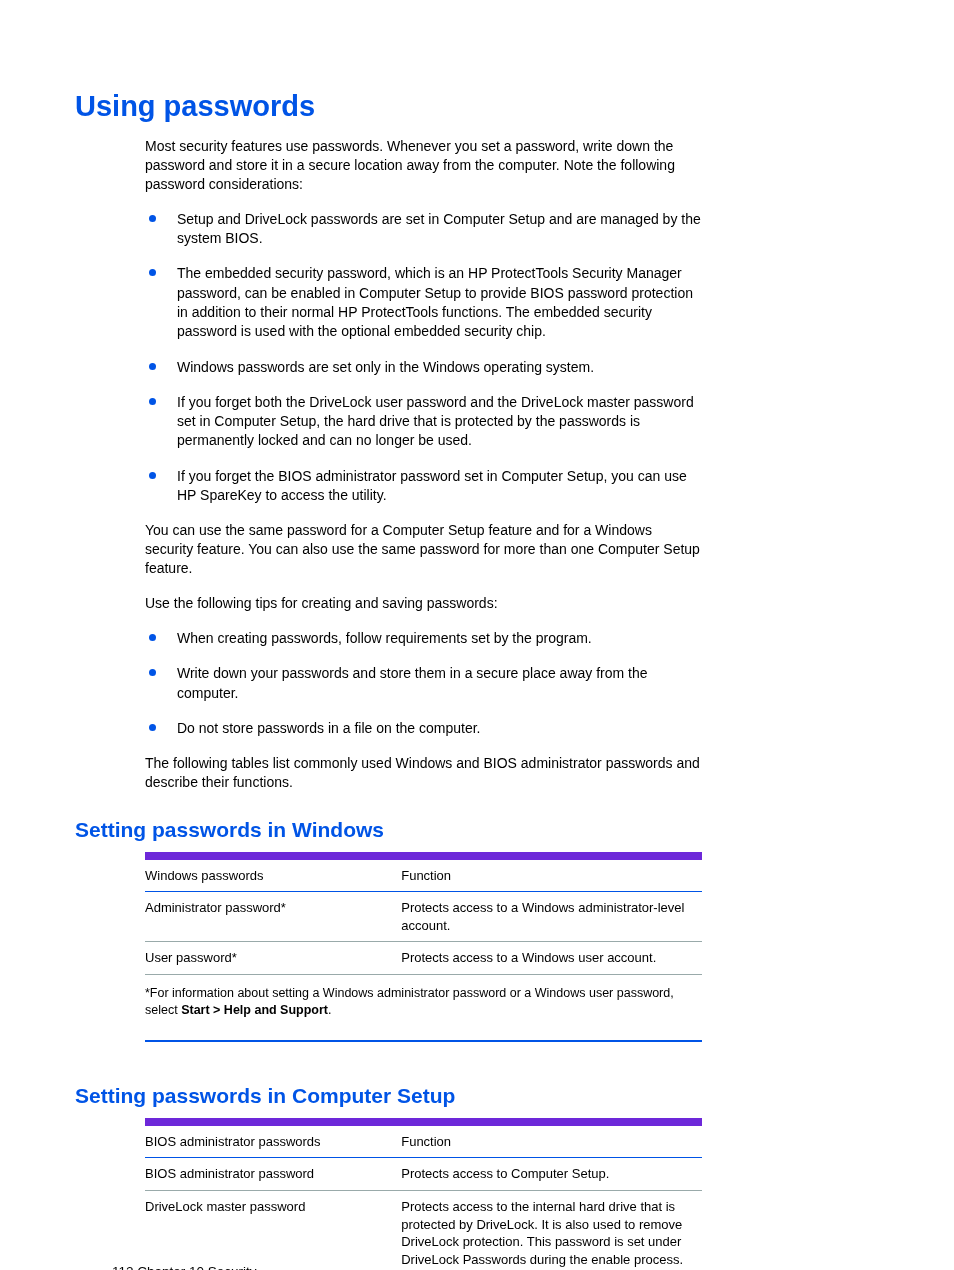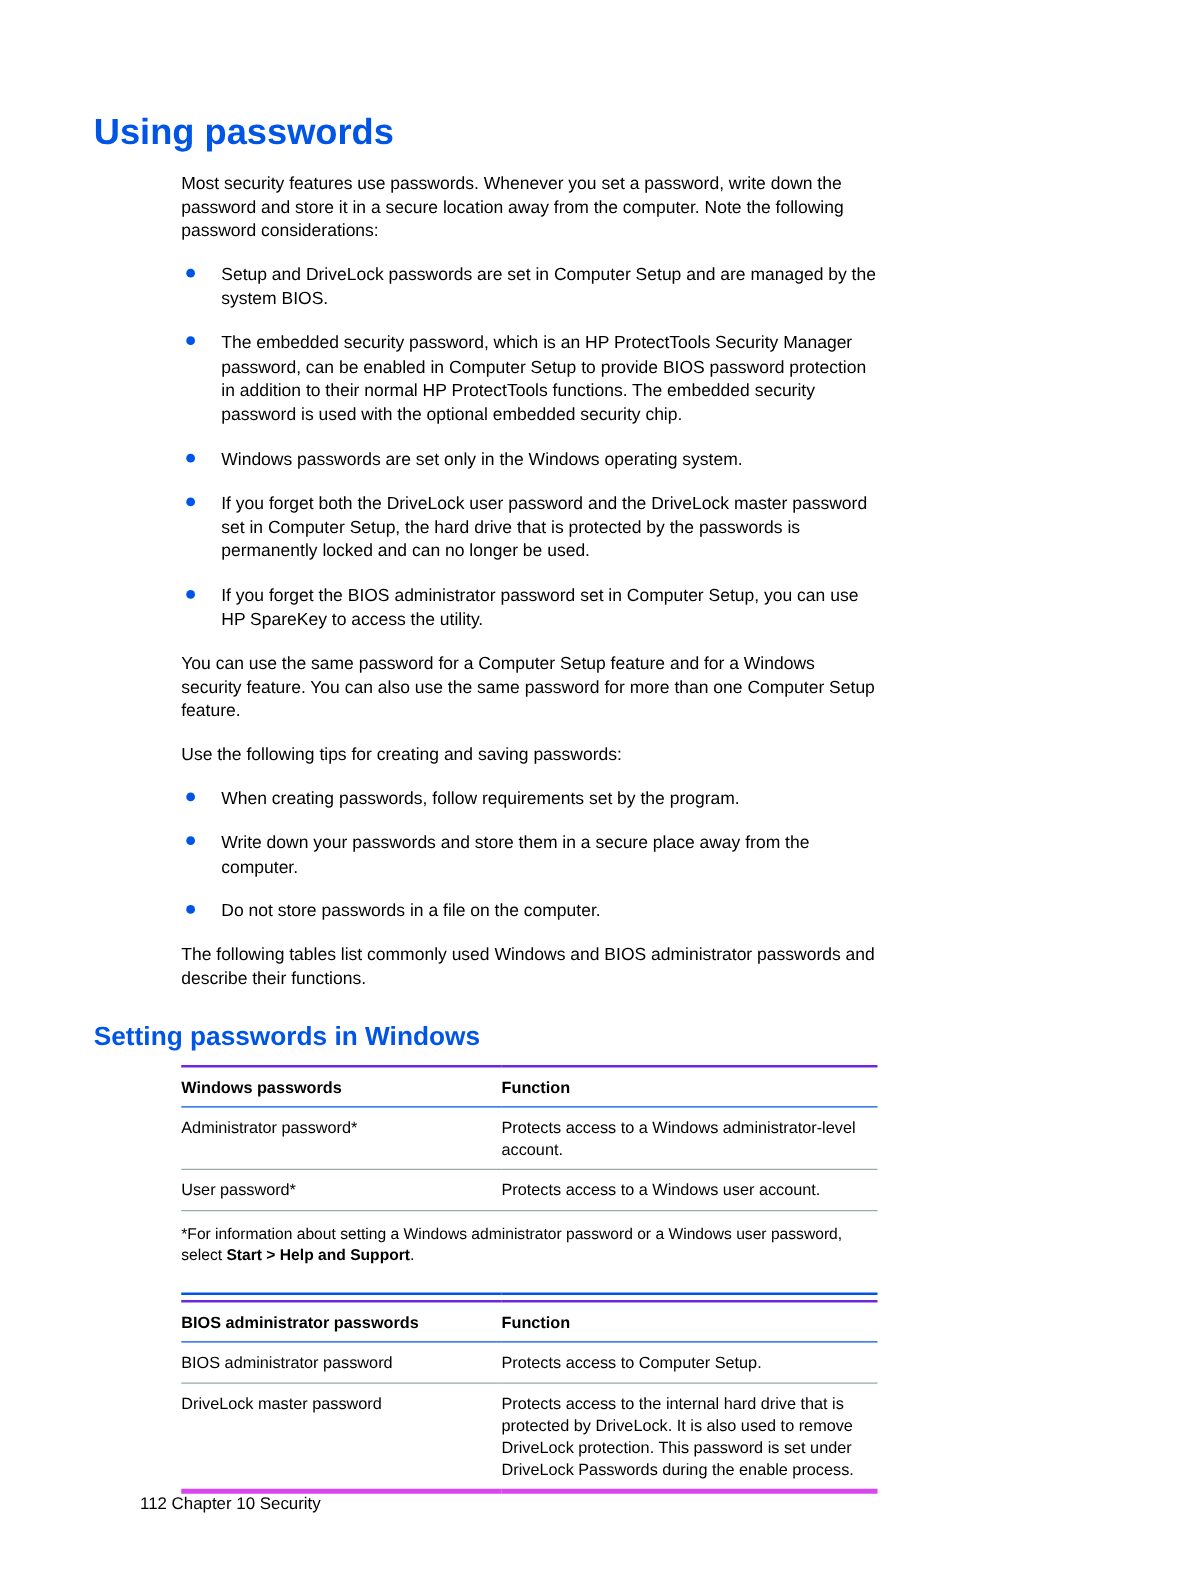--- a/index.html
+++ b/index.html
@@ -58,22 +58,22 @@
     border-radius: 50%;
   }
   table.data-table {
     border-collapse: collapse;
     width: 100%;
     font-size: 13px;
     margin-top: 4px;
   }
   table.data-table th {
     text-align: left;
-    font-weight: bold;
-    border-top: 2px solid #6d28d9;
+    font-weight: normal;
+    border-top: 8px solid #6d28d9;
     border-bottom: 1px solid #0054e6;
     padding: 8px 6px 8px 0;
   }
   table.data-table td {
     border-bottom: 1px solid #9aa;
     padding: 7px 6px 7px 0;
     vertical-align: top;
     line-height: 1.35;
   }
   table.data-table tr.lastrow td {
@@ -142,20 +142,21 @@
       </tr>
       <tr class="footnote">
         <td colspan="2">
           <span>*For information about setting a Windows administrator password or a Windows user password, select </span><b>Start &gt; Help and Support</b><span>.</span>
         </td>
       </tr>
     </tbody>
       </table>
   </div>
 
+  <h2 class="sub-heading" style="margin-top:42px">Setting passwords in Computer Setup</h2>
 
   <div class="indent">
     <table class="data-table">
       <tbody>
           <tr>
         <th class="col1">BIOS administrator passwords</th>
         <th>Function</th>
       </tr>
       <tr>
         <td>BIOS administrator password</td>

